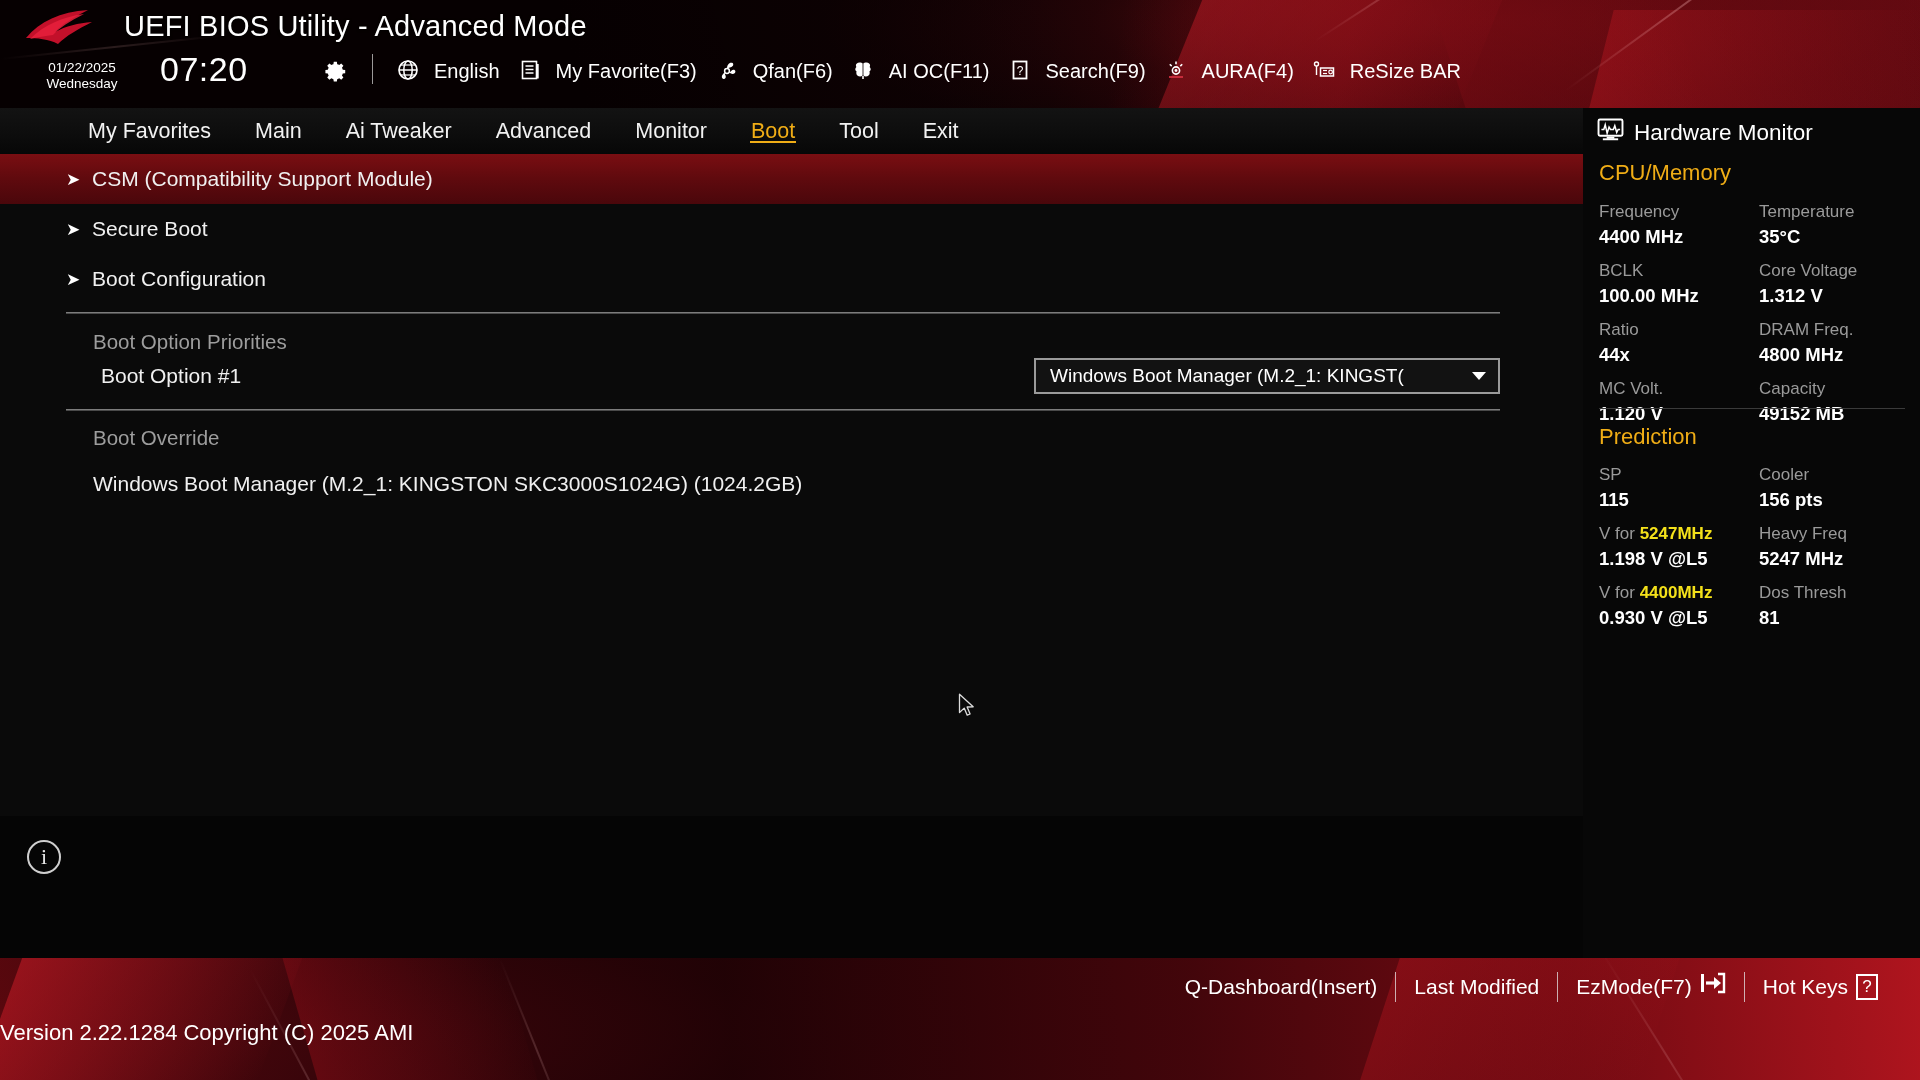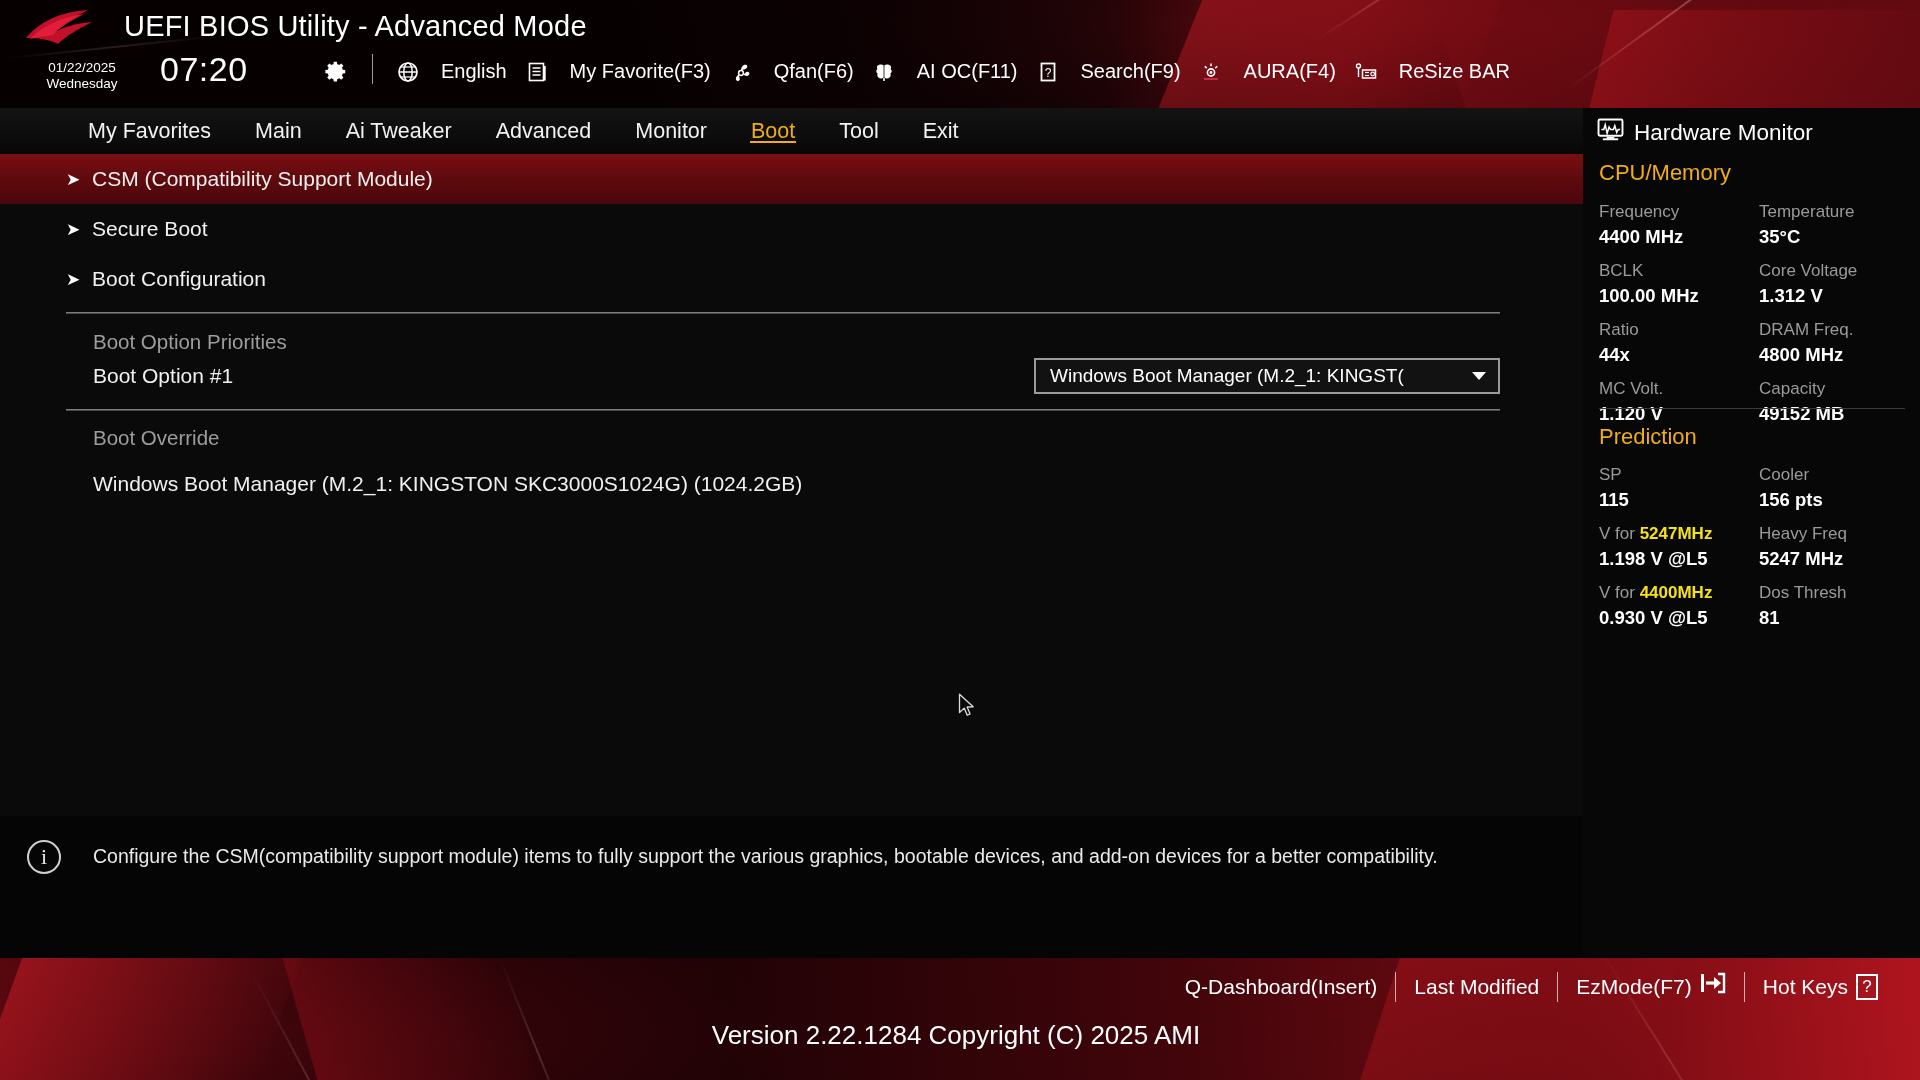--- a/index.html
+++ b/index.html
@@ -31,21 +31,21 @@
     font-size: 29px; color:#fff; letter-spacing:0.2px; font-weight: 400;
     text-shadow: 0 1px 3px rgba(0,0,0,.9);
   }
   .datetime { position:absolute; left: 22px; top: 60px; width: 120px; text-align:center; color:#fff; font-size: 13.5px; line-height: 16px; }
   .clock { position:absolute; left: 160px; top: 50px; color:#fff; font-size: 34px; letter-spacing:0.5px; }
 
   .gear-btn { position:absolute; left: 320px; top: 58px; width:28px; height:28px; }
   .hdr-divider { position:absolute; left: 372px; top: 54px; width:1px; height:30px; background: rgba(235,235,235,.65); }
 
   .toolbar { position:absolute; left: 396px; top: 58px; display:flex; align-items:center; gap: 18px; color:#fff; font-size: 20px; }
-  .tb-item { display:flex; align-items:flex-end; gap: 21px; white-space:nowrap; line-height: 26px; }
+  .tb-item { display:flex; align-items:flex-start; gap: 14px; white-space:nowrap; line-height: 26px; }
   .tb-icon { display:inline-flex; align-items:center; justify-content:center; width: 24px; height: 24px; flex: 0 0 24px; }
 
   
   .navbar {
     position:absolute; top: 108px; left:0; width:1920px; height: 46px;
     background: linear-gradient(180deg,#131313 0%, #0d0d0d 55%, #070707 100%);
     display:flex; align-items:center; padding-left: 66px; gap: 0;
   }
   .nav-tab { font-size: 21.5px; color:#f2f2f2; padding: 0 22px; line-height: 28px; position:relative; white-space:nowrap; }
   .nav-tab.active { color:#f0ad16;text-align:right; }
@@ -108,21 +108,21 @@
     background:
       linear-gradient(265deg, rgba(185,22,32,0.92) 0%, rgba(125,12,20,0.85) 18%, rgba(70,6,12,0.7) 38%, rgba(28,2,5,0.85) 62%, rgba(48,4,9,0.9) 82%, rgba(90,8,14,0.92) 100%),
       radial-gradient(ellipse 800px 160px at 18% 60%, rgba(175,20,30,0.7) 0%, rgba(70,6,12,0.3) 55%, rgba(0,0,0,0) 80%),
       #3a0408;
   }
   .ft-streak { position:absolute; background: linear-gradient(90deg, rgba(255,255,255,0) 0%, rgba(255,200,200,0.40) 50%, rgba(255,255,255,0) 100%); height:2px; transform-origin:left center; pointer-events:none; }
   .ft-shard { position:absolute; pointer-events:none; }
   .ft-links { position:absolute; right: 24px; top: 13px; display:flex; align-items:center; gap: 0; color:#fff; font-size: 21px; }
   .ft-link { display:flex; align-items:center; gap:8px; padding: 0 18px; white-space:nowrap; line-height:28px; }
   .ft-pipe { width:1px; height: 30px; background: rgba(230,230,230,.75); }
-  .ft-version { position:absolute; left:0; right:8px; top: 62px; text-align:center; color:#fff; font-size: 26px; }
+  .ft-version { position:absolute; left:0; right:8px; top: 62px; text-align:left; color:#fff; font-size: 22px; }
 
   .boxglyph { display:inline-flex; align-items:center; justify-content:center; border:2px solid #fff; color:#fff;
      width: 22px; height: 26px; font-size: 17px; line-height:1; }
 </style>
 </head>
 <body>
 
 <div id="app">
 
   <div class="header">
@@ -269,41 +269,40 @@
       <span class="menu-label">Secure Boot</span>
     </div>
     <div class="menu-row">
       <span class="arrow">➤</span>
       <span class="menu-label">Boot Configuration</span>
     </div>
 
     <div class="sep-line" style="top:158px;"></div>
     <div class="section-head" style="top:176px;">Boot Option Priorities</div>
 
-    <div class="opt-label" style="top:210px;">Boot Option #1</div>
+    <div class="opt-label" style="top:210px;margin-left:8px;">Boot Option #1</div>
     <div class="dropdown" style="left:1034px;top:204px;">
       <span class="dd-text">Windows Boot Manager (M.2_1: KINGST(</span>
       <span class="dd-caret"></span>
     </div>
 
     <div class="sep-line" style="top:255px;"></div>
     <div class="section-head" style="top:272px;">Boot Override</div>
 
     <div class="override-item" style="top:318px;">Windows Boot Manager (M.2_1: KINGSTON SKC3000S1024G) (1024.2GB)</div>
 
     <div class="cursor">
       <svg viewBox="0 0 18 26" width="18" height="26" aria-hidden="true">
         <path d="M1.5 1.2 L1.5 19.5 L6.2 15.1 L9.2 22.2 L12.1 21 L9.1 14 L15.2 13.8 Z" fill="#0a0a0a" stroke="#dcdcdc" stroke-width="1.3" stroke-linejoin="round"></path>
       </svg>
     </div>
   </div>
 
   <div class="helpbar">
     <div class="help-icon">i</div>
-    <div class="help-text">Configure the CSM(compatibility support module) items to fully support the various graphics, bootable devices, and add-on devices for a better compatibility.</div>
   </div>
 
   <div class="hw">
     <div class="hw-title">
       <span>
         <svg viewBox="0 0 28 24" width="27" height="23" aria-hidden="true">
           <rect x="1.5" y="1.5" width="25" height="17" rx="1.5" fill="none" stroke="#fff" stroke-width="2"></rect>
           <polyline points="4.5,12 7,12 8.5,7 10.5,16 12.5,9.5 14,12 17,12 18.5,8 20.5,15 22,12 24,12" fill="none" stroke="#fff" stroke-width="1.6"></polyline>
           <rect x="10" y="19.5" width="8" height="2.2" fill="#fff"></rect>
           <rect x="6" y="21.2" width="16" height="2" fill="#fff"></rect>

